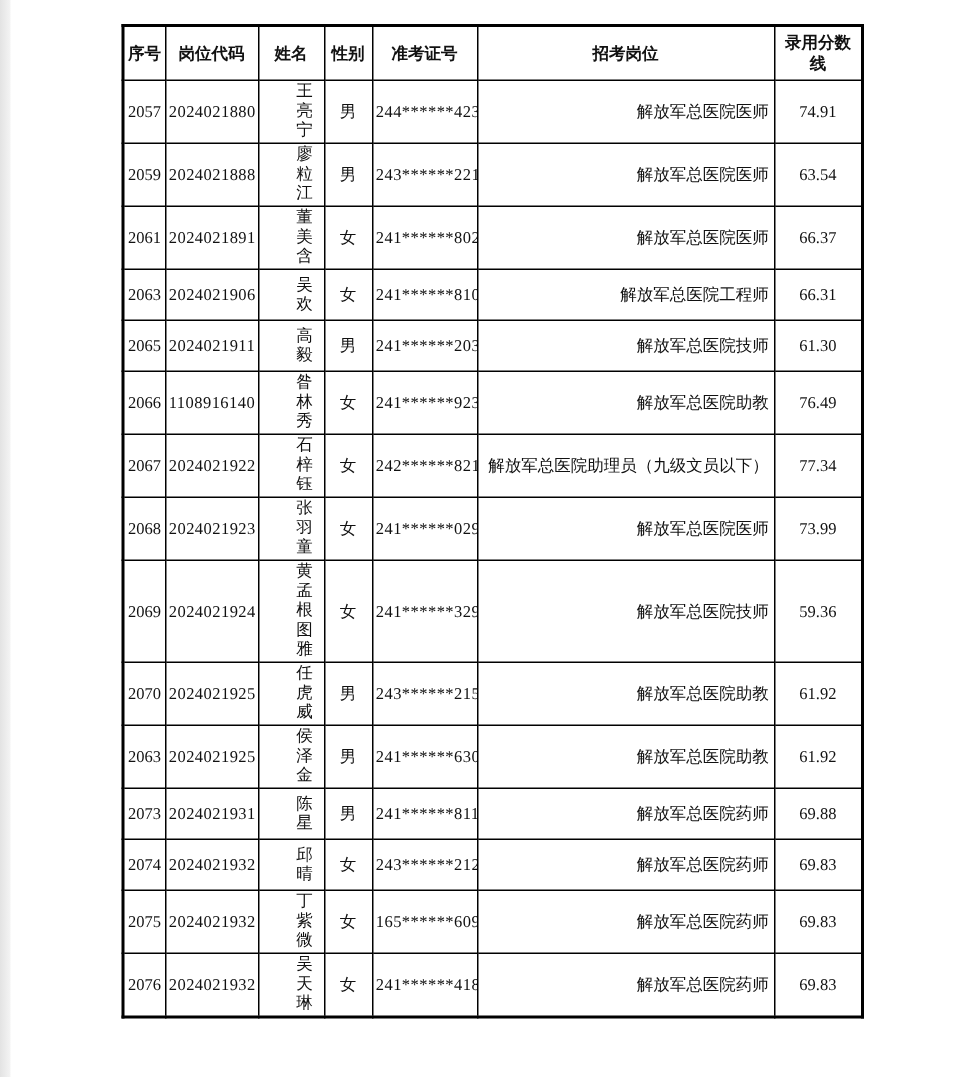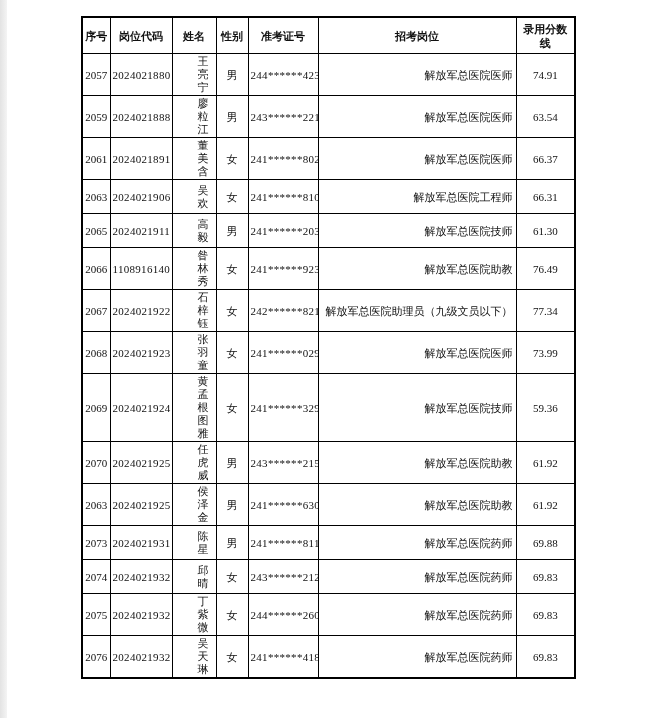--- a/index.html
+++ b/index.html
@@ -218,21 +218,21 @@
         <td class="cell-gender">女</td>
         <td class="cell-ticket">243******212</td>
         <td class="cell-position">解放军总医院药师</td>
         <td class="cell-score">69.83</td>
       </tr>
       <tr>
         <td class="cell-serial">2075</td>
         <td class="cell-code">2024021932</td>
         <td class="cell-name">丁紫微</td>
         <td class="cell-gender">女</td>
-        <td class="cell-ticket">244******260</td>
+        <td class="cell-ticket">165******609</td>
         <td class="cell-position">解放军总医院药师</td>
         <td class="cell-score">69.83</td>
       </tr>
       <tr>
         <td class="cell-serial">2076</td>
         <td class="cell-code">2024021932</td>
         <td class="cell-name">吴天琳</td>
         <td class="cell-gender">女</td>
         <td class="cell-ticket">241******418</td>
         <td class="cell-position">解放军总医院药师</td>

